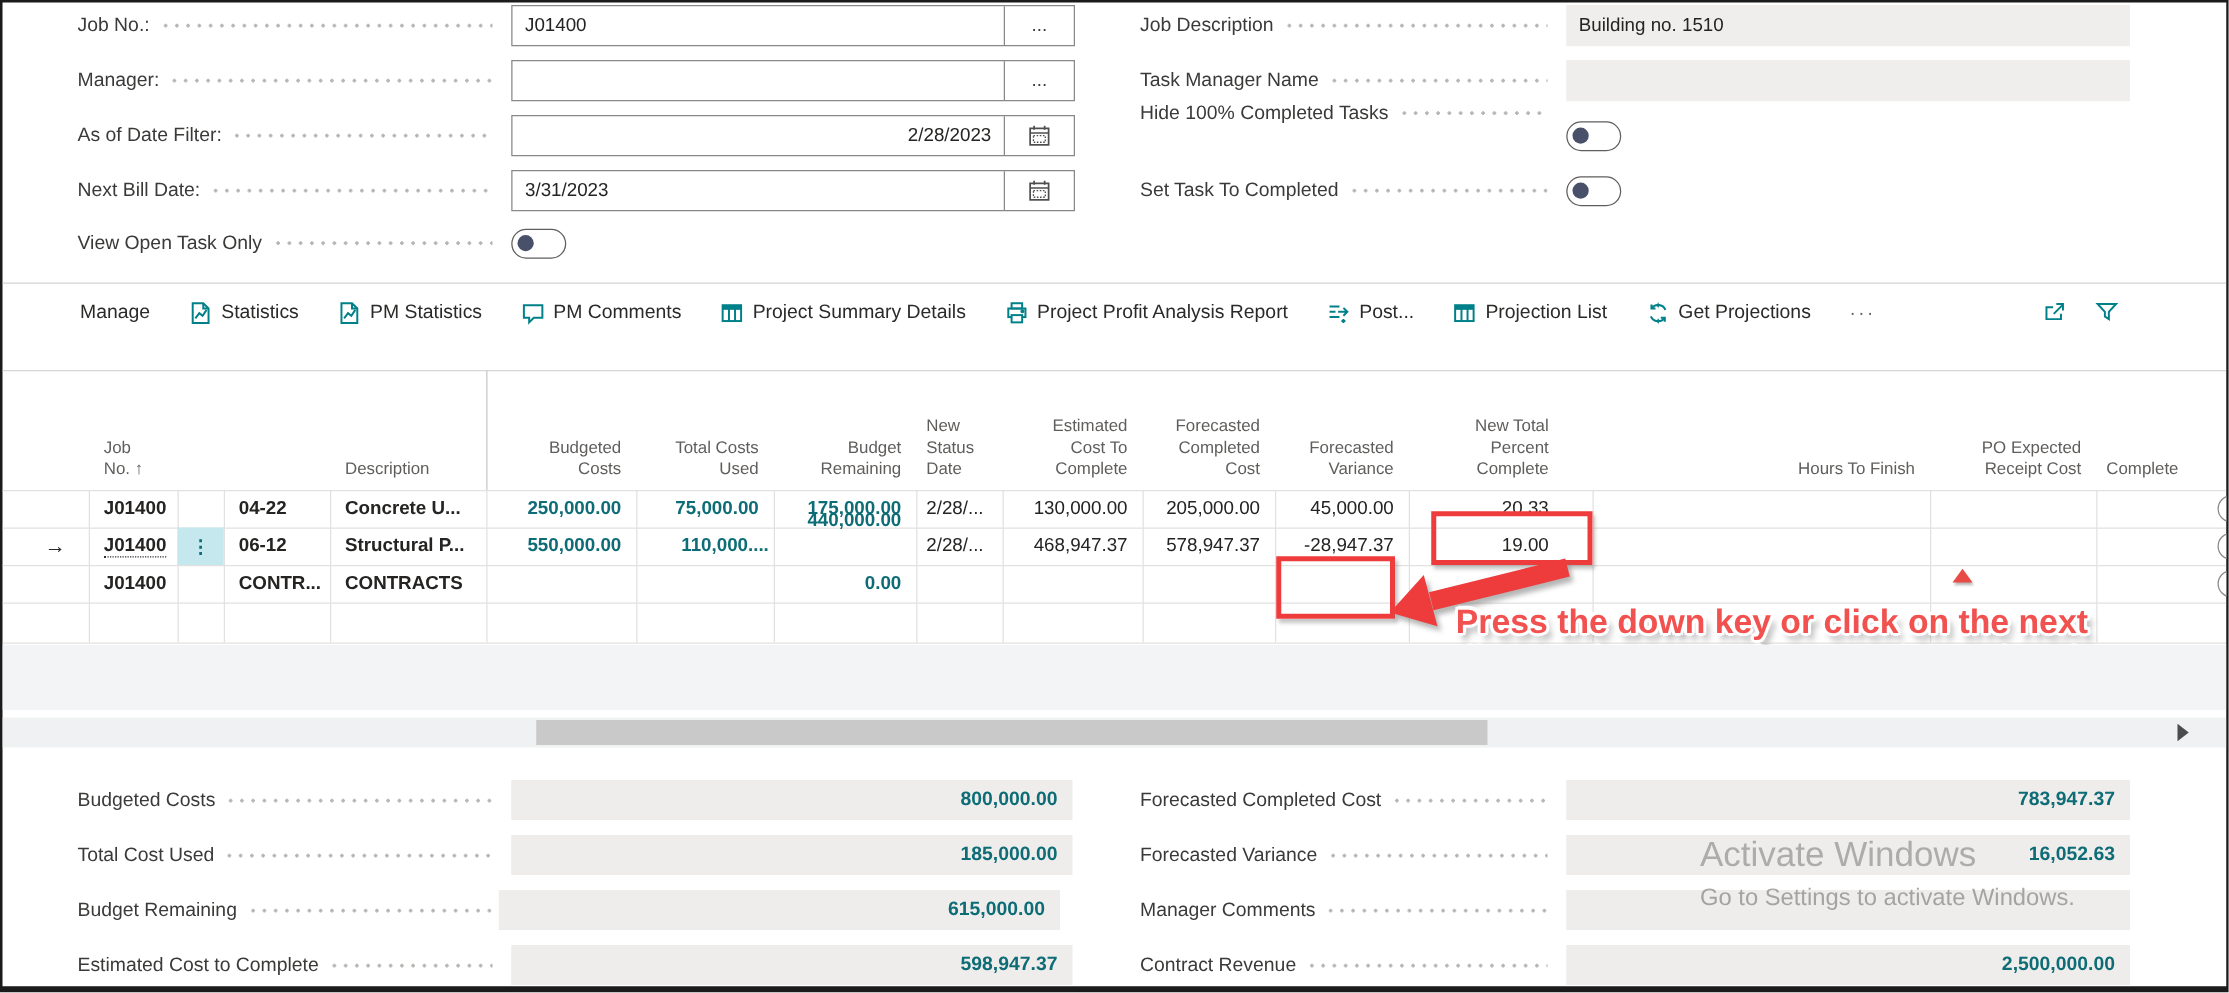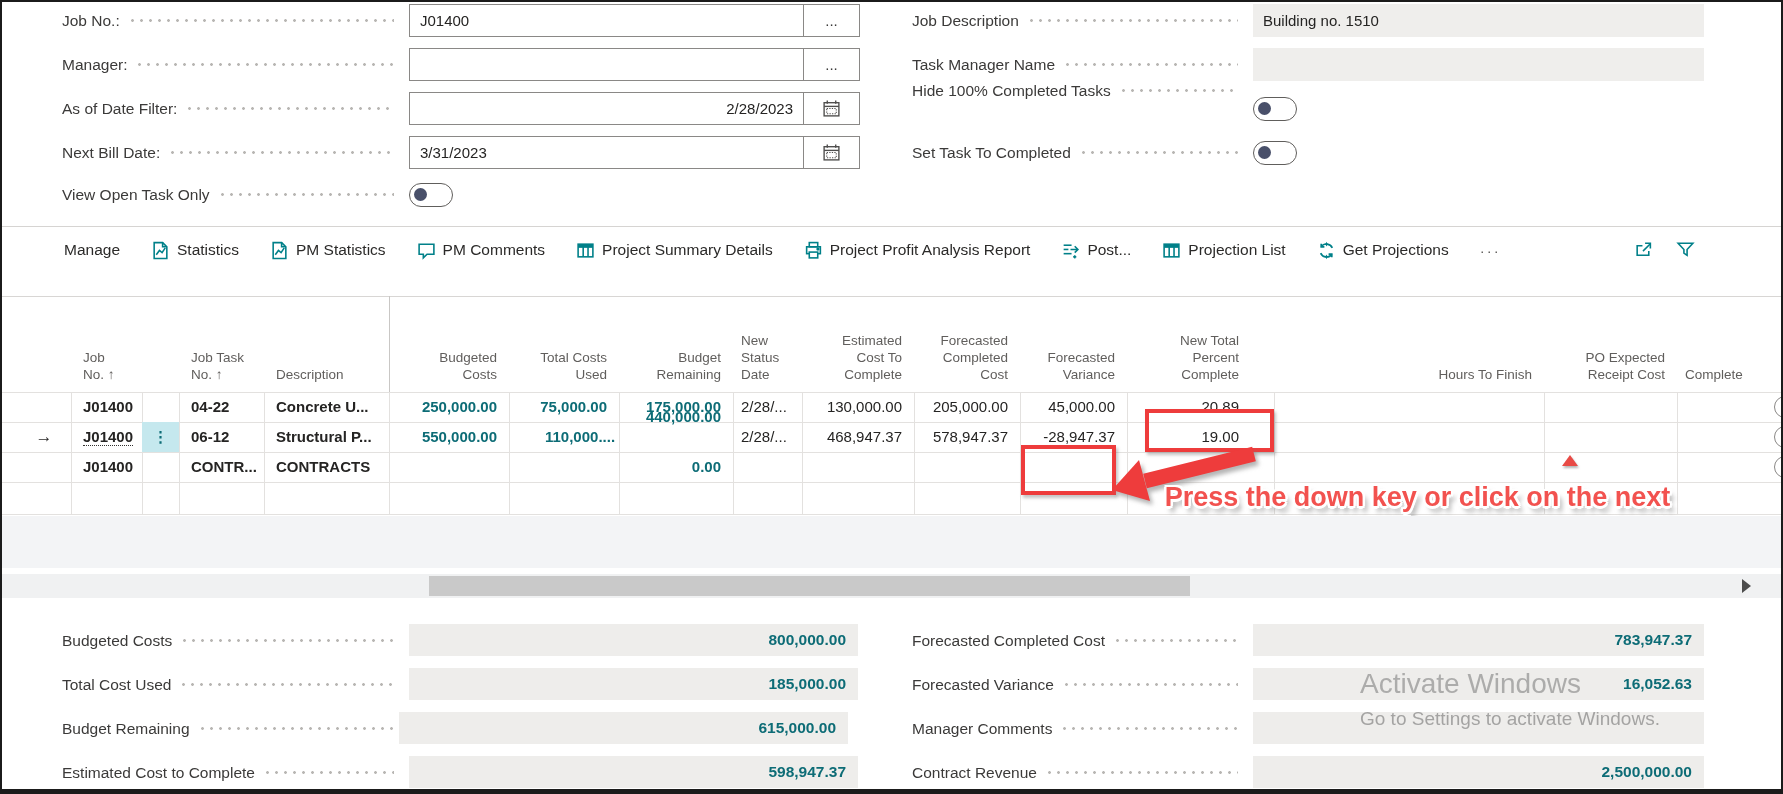--- a/index.html
+++ b/index.html
@@ -253,23 +253,20 @@
     <svg class="ticon" viewBox="0 0 18 18" fill="none" stroke="#008089" stroke-width="1.5">
       <path d="M2 3h14l-5.5 6v5.5l-3 -2V9z"></path>
     </svg>
   </div>
 
   <div class="hl" style="top:294px;background:#d8d6d4;"></div>
   <div style="position:absolute;left:387px;top:294px;width:1px;height:96px;background:#c9c7c5;"></div>
 
   <div class="hdr" style="left:69px;width:71px;padding-left:12px;">
       <span style="width:46px;">Job No. ↑</span>
-    </div>
-  <div class="hdr" style="left:177px;width:85px;padding-left:12px;">
-      <span style="width:60px;">Job Task No. ↑</span>
     </div>
   <div class="hdr" style="left:262px;width:125px;padding-left:12px;">
       <span>Description</span>
     </div>
   <div class="hdr rt" style="left:387px;width:108px;">
       <span style="width:70px;">Budgeted Costs</span>
     </div>
   <div class="hdr rt" style="left:507px;width:98px;">
       <span style="width:78px;">Total Costs Used</span>
     </div>
@@ -325,21 +322,21 @@
   <div class="cell bold" style="left:69px;top:390px;width:71px;padding-left:12px;">J01400</div>
   <div class="cell bold" style="left:177px;top:390px;width:85px;padding-left:12px;">04-22</div>
   <div class="cell bold" style="left:262px;top:390px;width:125px;padding-left:12px;">Concrete U...</div>
   <div class="cell num teal" style="left:387px;top:390px;width:120px;">250,000.00</div>
   <div class="cell num teal" style="left:507px;top:390px;width:110px;">75,000.00</div>
   <div class="cell num teal" style="left:617px;top:390px;width:114px;">175,000.00</div>
   <div class="cell" style="left:731px;top:390px;width:69px;padding-left:8px;">2/28/...</div>
   <div class="cell num" style="left:800px;top:390px;width:112px;">130,000.00</div>
   <div class="cell num" style="left:912px;top:390px;width:106px;">205,000.00</div>
   <div class="cell num" style="left:1018px;top:390px;width:107px;">45,000.00</div>
-  <div class="cell num" style="left:1125px;top:390px;width:147px;padding-right:35px;">20.89</div>
+  <div class="cell num" style="left:1125px;top:390px;width:147px;padding-right:35px;">20.33</div>
   <div class="mini-toggle" style="left:1772px;top:394px;"></div>
 
   <div class="cell" style="left:22px;top:420px;width:40px;text-align:center;color:#2b2a29;font-size:17px;">→</div>
   <div style="position:absolute;left:140px;top:420px;width:37px;height:30px;background:#c5e8ee;">
     <div style="width:100%;height:100%;display:flex;align-items:center;justify-content:center;color:#0d6c76;font-size:15px;font-weight:bold;">⋮</div>
   </div>
   <div class="cell bold" style="left:69px;top:420px;width:71px;padding-left:12px;"><span class="dotted-u">J01400</span></div>
   <div class="cell bold" style="left:177px;top:420px;width:85px;padding-left:12px;">06-12</div>
   <div class="cell bold" style="left:262px;top:420px;width:125px;padding-left:12px;">Structural P...</div>
   <div class="cell num teal" style="left:387px;top:420px;width:120px;">550,000.00</div>

